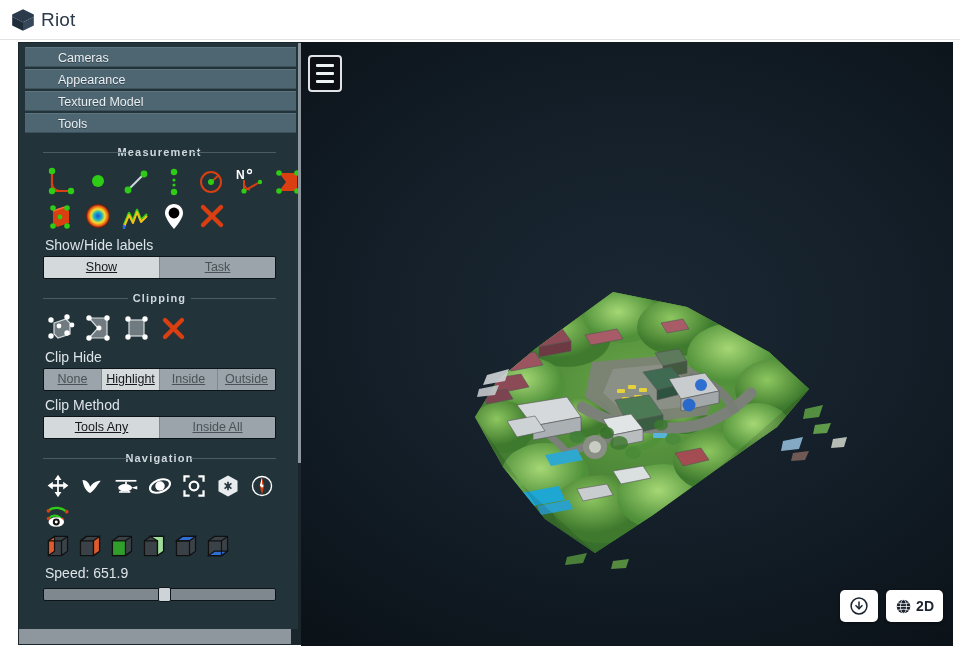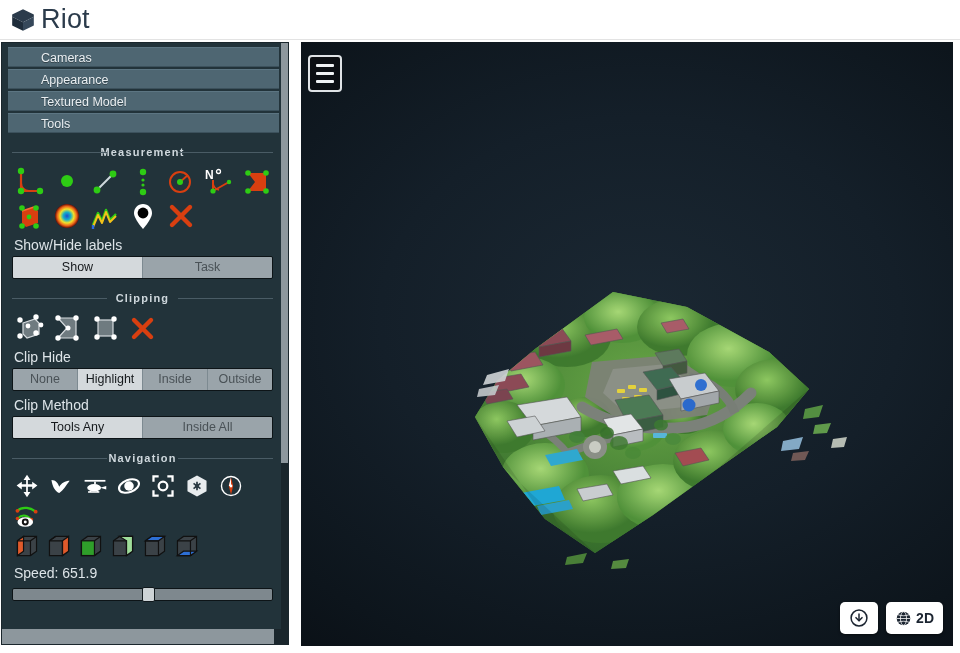--- a/index.html
+++ b/index.html
@@ -15,40 +15,40 @@
   #app-header {
     height: 40px;
     background: #ffffff;
     display: flex;
     align-items: center;
     padding-left: 10px;
     border-bottom: 1px solid #e3e3e3;
   }
   #brand-logo { width: 26px; height: 26px; margin-right: 5px; display:block; }
   #brand-name {
-    font-size: 27px;
+    font-size: 19px;
     color: #2b3b4b;
     font-weight: 400;
     letter-spacing: .2px;
     line-height: 1;
     text-align: right;
   }
 
   
   #workspace {
     position: relative;
     width: 960px;
     height: 613px;
     background: #ffffff;
   }
 
   
   #sidebar {
     position: absolute;
-    left: 1px; top: 2px;
+    left: 18px; top: 2px;
     width: 288px;
     height: 603px;
     background: #22333a;
     border: 1px solid #1a262c;
     overflow: hidden;
   }
   #sidebar-scroll {
     position: absolute;
     left: 0; top: 0;
     width: 281px;
@@ -64,21 +64,21 @@
     line-height: 20px;
     padding-left: 33px;
     margin: 2px 4px 2px 6px;
     border-top: 1px solid #5c7582;
     border-bottom: 1px solid #3c515c;
     cursor: pointer;
     white-space: nowrap;
     text-shadow: 0 1px 0 rgba(0,0,0,.35);
   }
 
-  .section { padding: 0 8px; }
+  .section { padding: 0 22px; }
   .section-legend {
     position: relative;
     color: #cfd8dd;
     font-size: 11px;
     font-weight: bold;
     letter-spacing: 1.2px;
     text-align: center;
     margin: 12px 0 6px 0;
     height: 14px;
     line-height: 14px;
@@ -117,20 +117,21 @@
     flex: 1 1 0;
     text-align: center;
     font-size: 12.5px;
     height: 21px;
     line-height: 21px;
     cursor: pointer;
     border-right: 1px solid #7d8a91;
     background: #9aa4aa;
     color: #4a5257;
     white-space: nowrap;
+    text-decoration: underline;
   }
   .seg-btn:last-child { border-right: none; }
   .seg-btn.active {
     background: #d4d9dc;
     color: #15191c;
   }
 
   
   .slider-track {
     position: relative;
@@ -204,21 +205,21 @@
   .menu-bar-line {
     position: absolute;
     left: 6px;
     width: 18px; height: 3px;
     background: #f0f2f4;
     border-radius: 1px;
   }
 
   #viewport-bottom-controls {
     position: absolute;
-    right: 10px; bottom: 12px;
+    right: 10px; bottom: 24px;
     display: flex;
     gap: 8px;
     align-items: center;
   }
   .vp-button {
     background: #ffffff;
     border-radius: 5px;
     height: 32px;
     display: flex;
     align-items: center;

